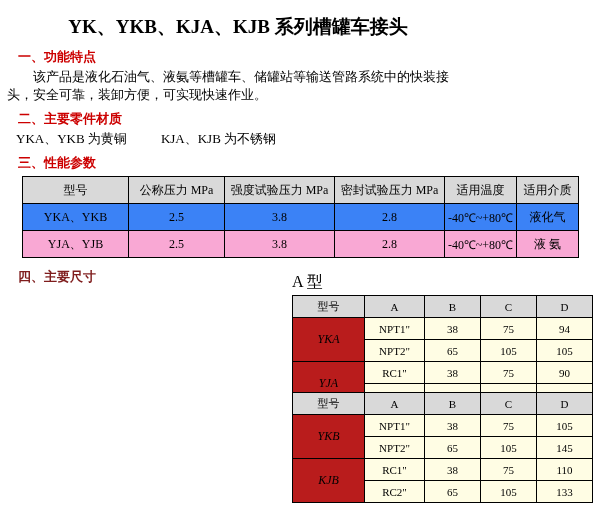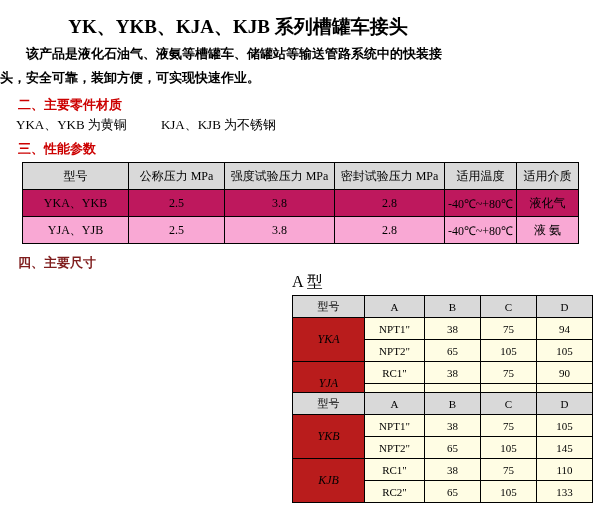--- a/index.html
+++ b/index.html
@@ -30,24 +30,23 @@
     font-family: "Liberation Serif", serif;
   }
   .section-head {
     color: #cc0000;
     font-weight: bold;
     font-size: 13px;
     margin: 6px 0 2px 18px;
   }
   .para {
     font-size: 13px;
-    line-height: 24px;
-    margin: 0 14px 0 0;
+    line-height: 18px;
+    margin: 0 14px 0 7px;
     text-indent: 26px;
-    font-weight: bold;
   }
   .matline {
     font-size: 13px;
     margin: 2px 0 0 16px;
   }
   .matline .gap {
     display: inline-block;
     width: 34px;
   }
   
@@ -65,21 +64,21 @@
     font-size: 12px;
     height: 26px;
     padding: 0;
     font-family: "Liberation Serif", serif;
   }
   .perf thead td {
     background: #d9d9d9;
     font-weight: normal;
   }
   .perf tbody td {
-    background: #be185d;
+    background: #3b82f6;
   }
   .perf tbody tr.alt td {
     background: #f9a8d4;
   }
   
   .dims-head {
     color: #7f1d1d;
     font-weight: bold;
     font-size: 13px;
     margin: 10px 0 4px 18px;
@@ -115,20 +114,21 @@
     font-style: italic;
   }
 </style>
 </head>
 <body>
 
 <div class="page">
 
   <div class="title">YK、YKB、KJA、KJB 系列槽罐车接头</div>
 
+  <div class="section-head">一、功能特点</div>
   <div class="para">该产品是液化石油气、液氨等槽罐车、储罐站等输送管路系统中的快装接头，安全可靠，装卸方便，可实现快速作业。</div>
 
   <div class="section-head">二、主要零件材质</div>
   <div class="matline">
     <span>YKA、YKB 为黄铜</span><span class="gap"></span><span>KJA、KJB 为不锈钢</span>
   </div>
 
   <div class="section-head">三、性能参数</div>
 
   <table class="perf">

